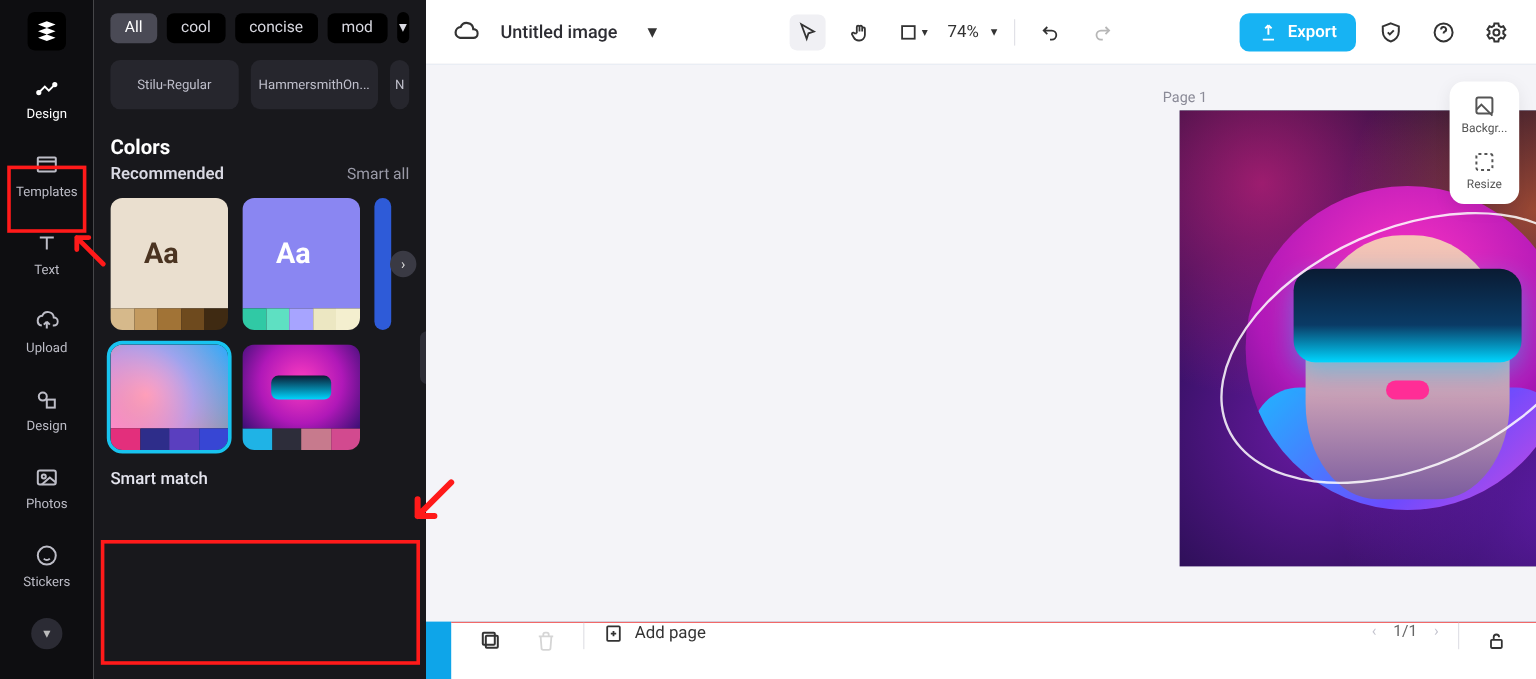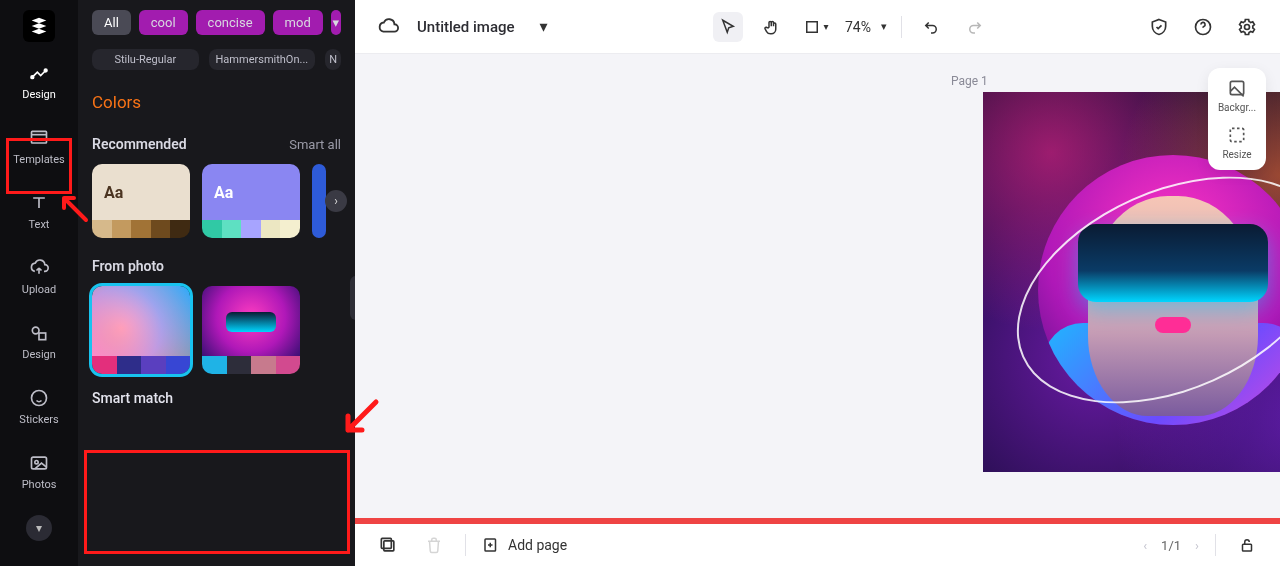--- a/index.html
+++ b/index.html
@@ -55,40 +55,40 @@
   .side-panel {
     width: 277px;
     background: #18181c;
     color: #e9e9ef;
     padding: 10px 14px 14px 14px;
     overflow: hidden;
     position: relative;
   }
   .chip-row { display:flex; gap:8px; align-items:center; }
   .chip {
-    background:#a21caf;color:#d8d8e0;font-size:13px;padding:5px 12px;border-radius:6px;cursor:pointer;
+    background:#000000;color:#d8d8e0;font-size:13px;padding:5px 12px;border-radius:6px;cursor:pointer;
   }
   .chip.active { background:#4a4a55;color:#fff; }
   .chip.more { width:28px;padding:5px 0;text-align:center; }
   .font-row { display:flex; gap:10px; margin-top:14px; }
   .font-card {
-    flex:1;background:#26262d;border-radius:8px;padding:4px 4px;text-align:center;font-size:11px;color:#bfbfcb;
+    flex:1;background:#26262d;border-radius:8px;padding:14px 4px;text-align:center;font-size:11px;color:#bfbfcb;
   }
   .font-card.tiny { flex:0 0 14px; }
   .section-title {
-    font-size:17px;font-weight:400;color:#f97316;margin-top:22px;
-  }
-  .sub-row { display:flex;justify-content:space-between;align-items:center;margin-top:24px; }
+    font-size:17px;font-weight:700;color:#ffffff;margin-top:22px;
+  }
+  .sub-row { display:flex;justify-content:space-between;align-items:center;margin-top:4px; }
   .sub-label { font-size:14px;color:#d9d9e3;font-weight:600; }
   .view-all { font-size:13px;color:#9a9aa7;cursor:pointer; }
   .palette-row { display:flex;gap:12px;margin-top:12px;position:relative; }
   .palette-card {
     width:98px;border-radius:10px;overflow:hidden;cursor:pointer;
   }
-  .palette-top { height:56px;display:flex;align-items:center;padding-left:12px;font-weight:700;font-size:16px; }
+  .palette-top { height:92px;display:flex;align-items:center;padding-left:28px;font-weight:700;font-size:24px; }
   .palette-swatches { display:flex;height:18px; }
   .palette-swatches span { flex:1; }
   .palette-sliver { width:14px;border-radius:10px;background:#2e5bd8; }
   .scroll-arrow {
     position:absolute;right:-6px;top:50%;transform:translateY(-50%);
     width:22px;height:22px;border-radius:50%;background:#3a3a44;color:#ddd;
     display:flex;align-items:center;justify-content:center;font-size:12px;cursor:pointer;
   }
   .photo-row { display:flex;gap:12px;margin-top:12px; }
   .photo-card { width:98px;border-radius:10px;overflow:hidden;cursor:pointer; }
@@ -127,21 +127,21 @@
   .zoom-group { display:flex;align-items:center;gap:10px;font-size:14px;color:#333; }
   .vdiv { width:1px;height:22px;background:#e1e1e7; }
   .export-btn {
     background:#17b3f3;color:#fff;border-radius:8px;padding:8px 16px;
     display:flex;align-items:center;gap:8px;font-weight:600;font-size:14px;cursor:pointer;
   }
   .canvas-wrap {
     flex:1;background:#f4f4f8;position:relative;overflow:hidden;
   }
   .page-label {
-    position:absolute;left:596px;top:20px;font-size:12px;color:#8a8a97;
+    position:absolute;left:614px;top:20px;font-size:12px;color:#8a8a97;
   }
   .canvas-page {
     position:absolute;left:628px;top:38px;width:380px;height:380px;
     background:radial-gradient(circle at 30% 70%, #6a1aa5 0%, #2b0f55 45%, #0e0b24 100%);
     overflow:hidden;
   }
   .canvas-page::before{
     content:"";position:absolute;inset:0;
     background:
       radial-gradient(circle at 78% 22%, rgba(255,120,40,.55), transparent 38%),
@@ -178,22 +178,22 @@
     position:absolute;left:50%;top:52%;width:330px;height:200px;
     border:2px solid rgba(255,255,255,.85);border-radius:50%;
     transform:translate(-50%,-50%) rotate(-24deg);
   }
   .side-tools {
     position:absolute;right:14px;top:14px;width:58px;background:#fff;border-radius:12px;
     box-shadow:0 4px 14px rgba(0,0,0,.08);padding:10px 4px;display:flex;flex-direction:column;align-items:center;gap:12px;
   }
   .side-tool { display:flex;flex-direction:column;align-items:center;gap:4px;font-size:10px;color:#555;cursor:pointer; }
   .bottombar {
-    height:48px;border-top:6px solid #ef4444;background:#fff;
-    display:flex;align-items:center;padding:0 18px;gap:16px;
+    height:48px;border-top:1px solid #ef4444;background:#fff;
+    display:flex;align-items:flex-start;padding:0 18px;gap:16px;margin-left:21px;
   }
   .bottombar .spacer { flex:1; }
   .add-page { display:flex;align-items:center;gap:8px;font-size:14px;color:#333;cursor:pointer; }
   .pager { display:flex;align-items:center;gap:14px;font-size:13px;color:#666; }
   .pager .arrow { color:#c4c4cf;cursor:pointer; }
   .red-arrow { position:absolute;z-index:60;color:#ff1a1a; }
   svg { display:block; }
 </style>
 </head>
 <body>
@@ -245,35 +245,35 @@
         <svg width="20" height="20" viewBox="0 0 24 24" fill="none" stroke="#bdbdc7" stroke-width="2">
           <circle cx="8" cy="9" r="4"></circle>
           <rect x="12" y="12" width="8" height="8"></rect>
         </svg>
       </span>
     <span>Design</span>
   </div>
   <div class="nav-item">
     <span class="nav-icon">
         <svg width="20" height="20" viewBox="0 0 24 24" fill="none" stroke="#bdbdc7" stroke-width="2">
-          <circle cx="12" cy="12" r="9"></circle>
-          <path d="M9 10h.01M15 10h.01M9 15c1 1 2 1.5 3 1.5s2-.5 3-1.5"></path>
-        </svg>
-      </span>
-    <span>Stickers</span>
-  </div>
-  <div class="nav-item">
-    <span class="nav-icon">
-        <svg width="20" height="20" viewBox="0 0 24 24" fill="none" stroke="#bdbdc7" stroke-width="2">
           <rect x="3" y="5" width="18" height="14" rx="2"></rect>
           <circle cx="9" cy="11" r="2"></circle>
           <path d="M21 17l-6-5-8 7"></path>
         </svg>
       </span>
     <span>Photos</span>
+  </div>
+  <div class="nav-item">
+    <span class="nav-icon">
+        <svg width="20" height="20" viewBox="0 0 24 24" fill="none" stroke="#bdbdc7" stroke-width="2">
+          <circle cx="12" cy="12" r="9"></circle>
+          <path d="M9 10h.01M15 10h.01M9 15c1 1 2 1.5 3 1.5s2-.5 3-1.5"></path>
+        </svg>
+      </span>
+    <span>Stickers</span>
   </div>
   <div class="nav-more">
     <span>▾</span>
   </div>
 </div>
 
 <div class="highlight-box" style="left:6px;top:138px;width:66px;height:56px;"></div>
 
 <svg class="red-arrow" style="left:58px;top:192px;" width="32" height="32" viewBox="0 0 32 32">
     <path d="M28 28 L6 6 M6 6 L6 16 M6 6 L16 6" stroke="#ff1a1a" stroke-width="4" fill="none" stroke-linecap="round"></path>
@@ -321,23 +321,20 @@
           <span style="background:#ece7c2"></span>
           <span style="background:#f4efcf"></span>
       </div>
     </div>
     <div class="palette-sliver"></div>
     <div class="scroll-arrow">
         <span>›</span>
       </div>
   </div>
 
-  <div class="sub-row" style="margin-top:20px;">
-    <span class="sub-label">From photo</span>
-  </div>
 
   <div class="photo-row">
     <div class="photo-card active">
       <div class="photo-top" style="background:radial-gradient(circle at 30% 60%, #ff2d8a 0%, #5a1ec4 50%, #0d0b2e 100%), linear-gradient(45deg,#ff7a18,#1ea6ff);background-blend-mode:screen;"></div>
       <div class="photo-swatches">
         <span style="background:#e32f7c"></span>
           <span style="background:#2e2d8a"></span>
           <span style="background:#5a3fbf"></span>
           <span style="background:#3746d4"></span>
       </div>
@@ -405,20 +402,28 @@
         <svg width="18" height="18" viewBox="0 0 24 24" fill="none" stroke="#333" stroke-width="2">
           <path d="M9 14l-4-4 4-4M5 10h9a5 5 0 0 1 0 10h-2"></path>
         </svg>
       </div>
     <div class="icon-btn" style="opacity:.35;">
         <svg width="18" height="18" viewBox="0 0 24 24" fill="none" stroke="#333" stroke-width="2">
           <path d="M15 14l4-4-4-4M19 10h-9a5 5 0 0 0 0 10h2"></path>
         </svg>
       </div>
     <div class="spacer"></div>
+    <div class="export-btn">
+      <span>
+          <svg width="16" height="16" viewBox="0 0 24 24" fill="none" stroke="#fff" stroke-width="2.4">
+            <path d="M12 3v12m0-12l-4 4m4-4l4 4M5 21h14"></path>
+          </svg>
+        </span>
+      <span>Export</span>
+    </div>
     <div class="icon-btn">
         <svg width="20" height="20" viewBox="0 0 24 24" fill="none" stroke="#333" stroke-width="2">
           <path d="M12 3l8 3v5c0 5-3.5 9-8 10-4.5-1-8-5-8-10V6l8-3z"></path>
           <path d="M9 12l2 2 4-4"></path>
         </svg>
       </div>
     <div class="icon-btn">
         <svg width="20" height="20" viewBox="0 0 24 24" fill="none" stroke="#333" stroke-width="2">
           <circle cx="12" cy="12" r="9"></circle>
           <path d="M9.5 9a2.5 2.5 0 1 1 3.5 2.3c-.8.4-1 1-1 1.7M12 17h.01"></path>

